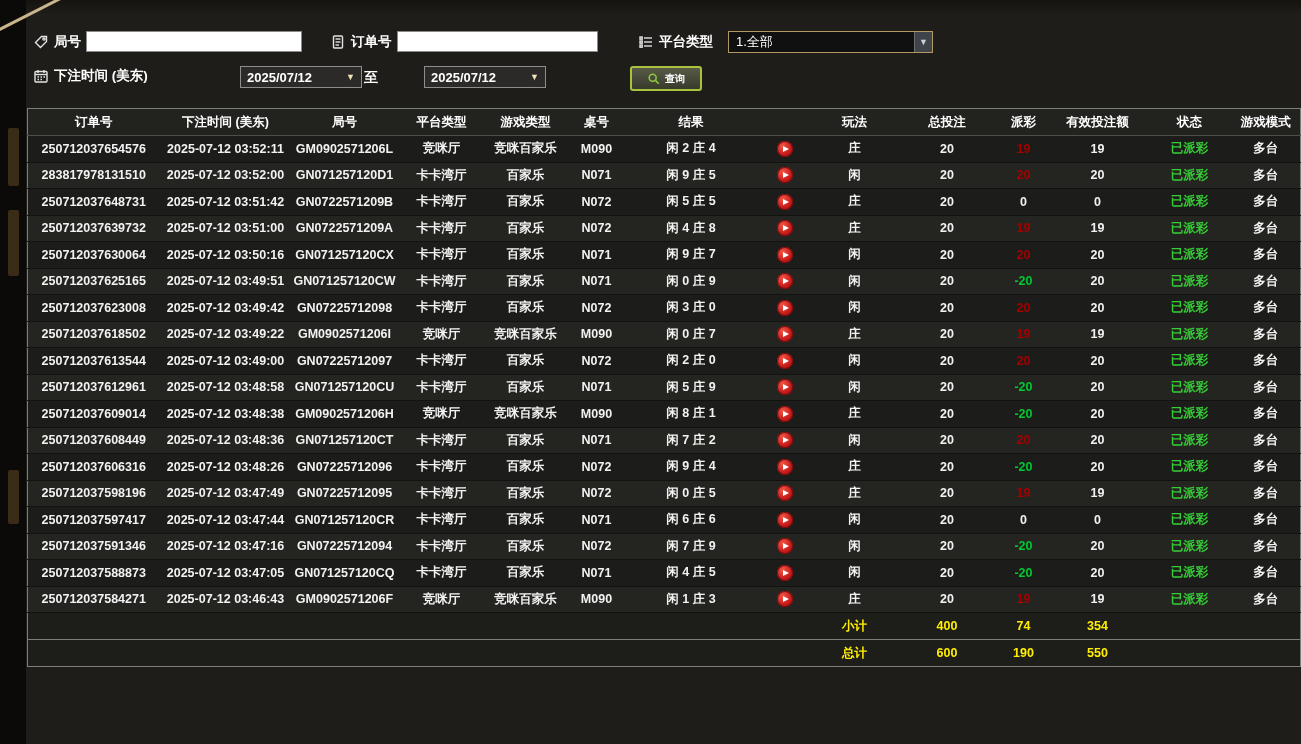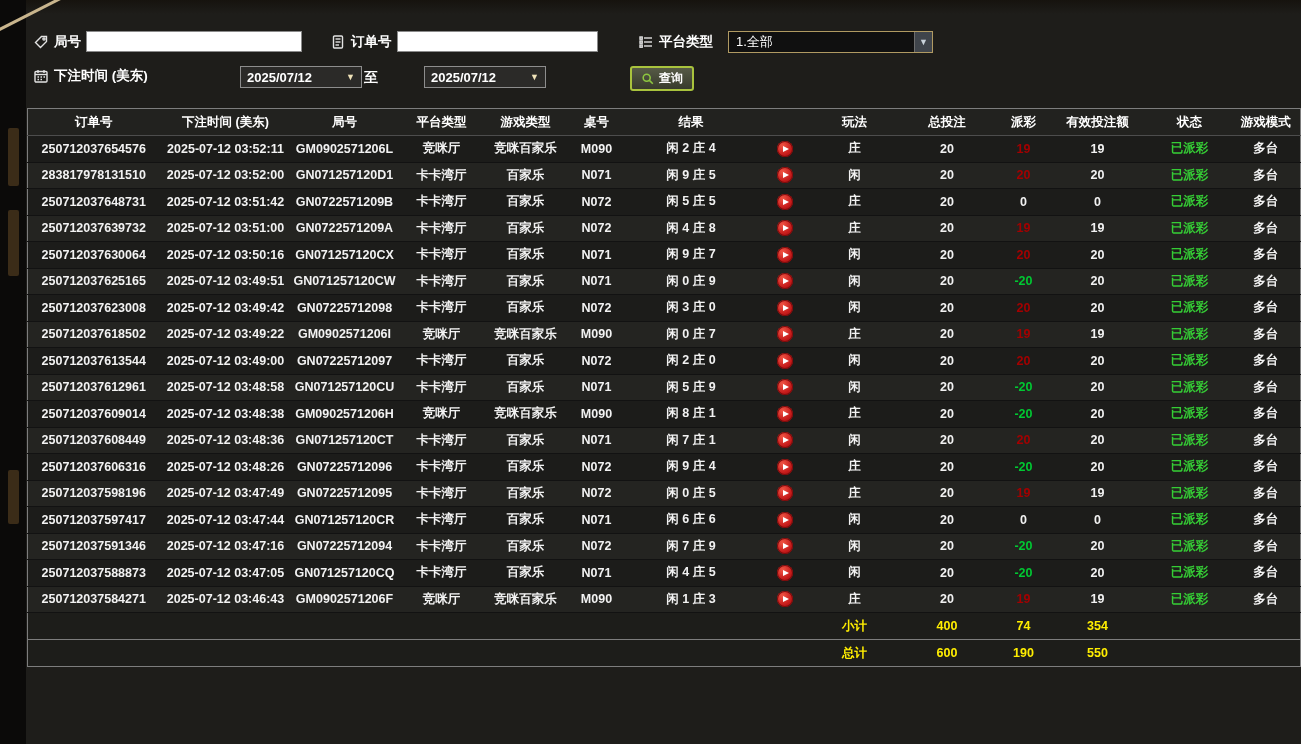--- a/index.html
+++ b/index.html
@@ -28,23 +28,23 @@
   .f-select { display:flex; align-items:center; justify-content:space-between; width:205px; height:22px;
               background:#101010; border:1px solid #b09a62; color:#fff; font-size:13px;
               padding-left:7px; cursor:pointer; margin-left:10px;gap:12px; }
   .f-select-arrow { width:18px; height:100%; display:flex; align-items:center; justify-content:center;
                     background:#3f444b; border-left:1px solid #6d6d6d; color:#c9d2da; font-size:9px; }
   .f-date { display:flex; align-items:center; justify-content:space-between; width:122px; height:22px;
             background:#2b2a28; border:1px solid #8d8d8d; color:#ffffff; font-weight:bold;
             font-size:13px; padding:0 6px; cursor:pointer; }
   .f-date .arrow { color:#efe2b8; font-size:9px; margin-left:4px; }
   .to-label { position:absolute; color:#fff; font-weight:bold; font-size:14px; }
-  .query-btn { position:absolute; display:flex; align-items:center; gap:4px; height:25px; padding:0 9px;
+  .query-btn { position:absolute; display:flex; align-items:center; gap:4px; height:25px; padding:0 15px;
                background:linear-gradient(#565a46,#383b2c); border:2px solid #a9c33d; border-radius:3px;
-               color:#ffffff; font-weight:bold; font-size:12px; cursor:pointer; }
+               color:#ffffff; font-weight:bold; font-size:10px; cursor:pointer; }
   .query-btn svg { width:14px; height:14px; }
 
   
   .grid { position:absolute; left:27px; top:108px; width:1274px; border-collapse:collapse;
           table-layout:fixed; border:1px solid #7d7d7d; font-size:12.5px; color:#f2f2f2; }
   .grid th { height:27px; font-weight:bold; color:#ffffff; background:#22221f;
              border-bottom:1px solid #4d4d4d; font-size:12.5px; white-space:nowrap; overflow:hidden; }
   .grid td { height:26.5px; text-align:center; font-weight:bold; white-space:nowrap; overflow:hidden; }
   .grid tbody tr:nth-child(odd)  { background:#1c1c1a; }
   .grid tbody tr:nth-child(even) { background:#242421; }
@@ -395,21 +395,21 @@
           <td class="status">已派彩</td>
           <td>多台</td>
         </tr>
         <tr>
           <td>250712037608449</td>
           <td>2025-07-12 03:48:36</td>
           <td>GN071257120CT</td>
           <td>卡卡湾厅</td>
           <td>百家乐</td>
           <td>N071</td>
-          <td>闲 7 庄 1</td>
+          <td>闲 7 庄 2</td>
           <td><span class="play-btn">
               <span class="play-tri"></span>
             </span></td>
           <td>闲</td>
           <td>20</td>
           <td class="payout-win">20</td>
           <td>20</td>
           <td class="status">已派彩</td>
           <td>多台</td>
         </tr>

